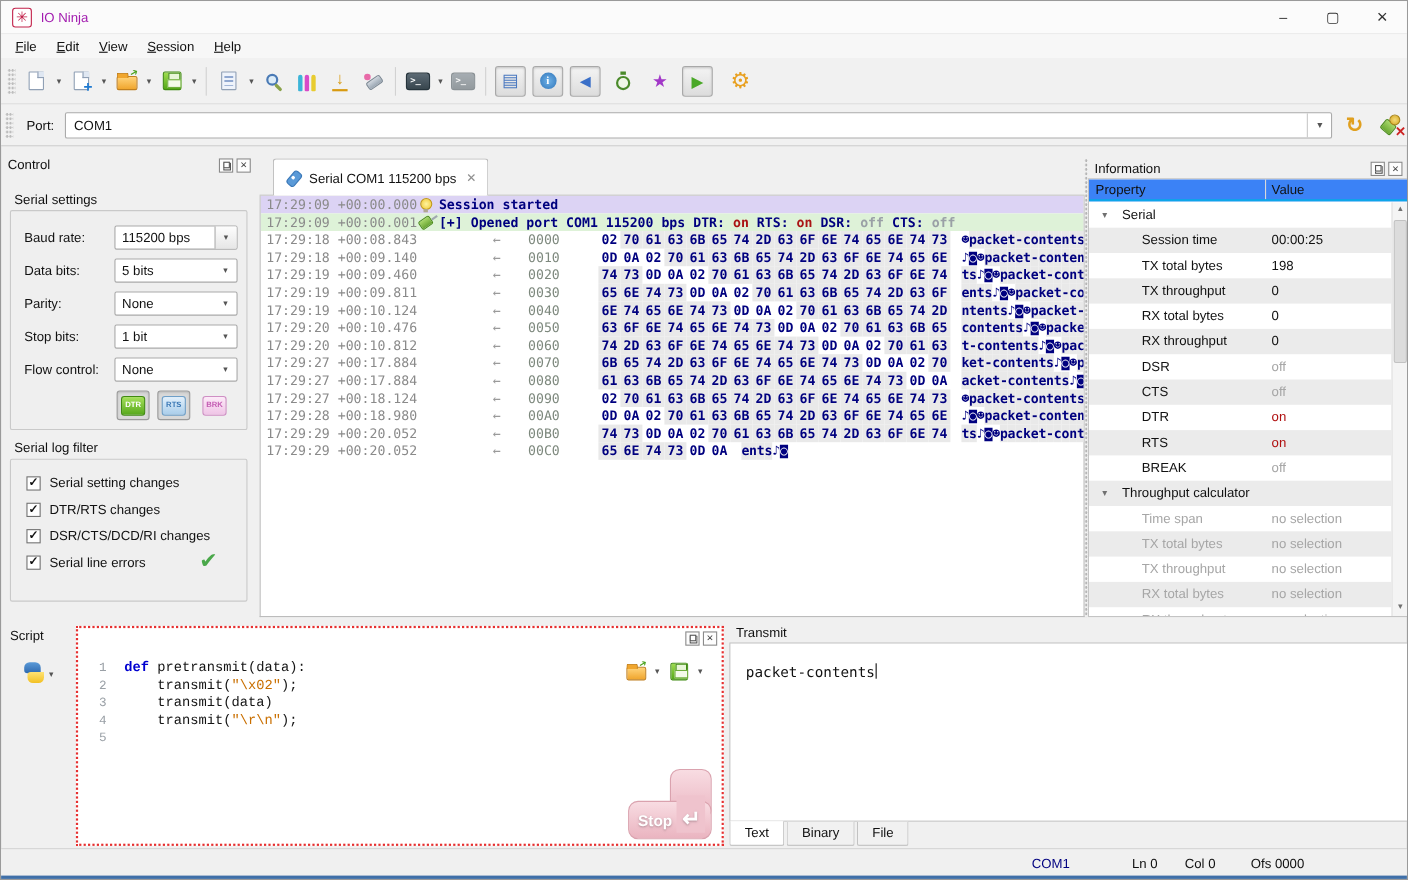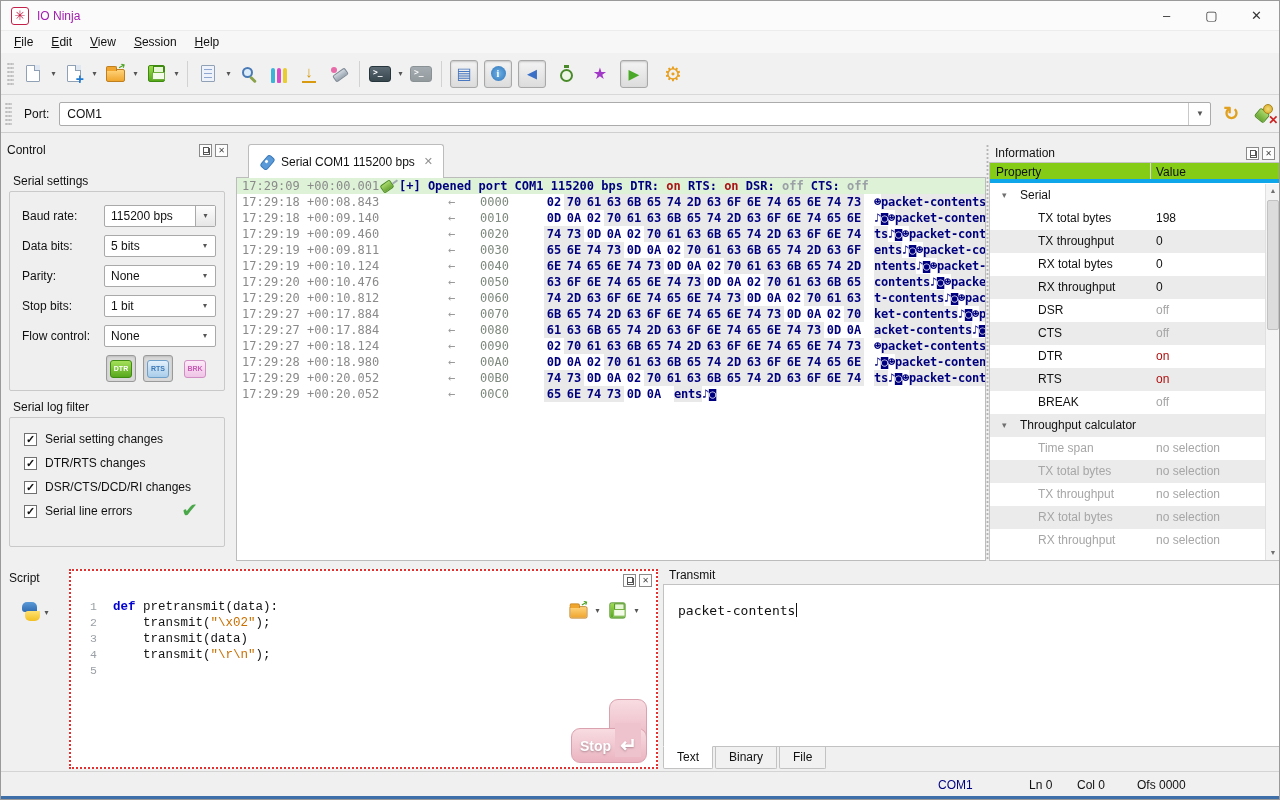--- a/index.html
+++ b/index.html
@@ -131,21 +131,21 @@
 .hb{display:inline-block;width:20px;text-align:center;color:#00007f;font-weight:bold}
 .hb.hd{background:#e9e9e9}
 .lascii{display:inline-block;margin-left:10px}
 .ab{display:inline-block;width:7px;text-align:center;color:#00007f;font-weight:bold}
 .ab.hd{background:#e9e9e9}
 .vsplit{position:absolute;left:985px;top:143px;width:3px;height:417px;background:radial-gradient(circle,#b5b5b5 1px,transparent 1.2px);background-size:3px 4px;background-position:center 200px;background-repeat:repeat-y}
 
 
 .infopanel{position:absolute;left:988px;top:143px;width:292px;height:417px}
 .itable{position:absolute;left:0;top:18px;right:0;bottom:0;background:#fff;border:1px solid #c4c4c4;overflow:hidden}
-.ihead{height:20px;background:#84cc16;border-bottom:4px solid #0ea5e9;position:relative}
+.ihead{height:20px;background:#3b82f6;border-bottom:2px solid #0ea5e9;position:relative}
 .ihead .h1{position:absolute;left:6px;top:2px}
 .ihead .h2{position:absolute;left:166px;top:2px}
 .ihead::before{content:"";position:absolute;left:160px;top:0;bottom:0;border-left:1px solid #d9d9d9}
 .irows{position:absolute;left:0;top:21px;right:15px;bottom:0;overflow:hidden}
 .irow{position:relative;height:23px;line-height:23px}
 .irow.alt{background:#ebebeb}
 .tri{position:absolute;left:12px;color:#707070;font-size:9px}
 .glabel{position:absolute;left:30px}
 .ilabel{position:absolute;left:48px}
 .ival{position:absolute;left:166px}
@@ -397,20 +397,21 @@
 
 <div class="logpanel">
   <div class="tabbar">
     <span class="sestab">
       <span class="tabicon"></span>
       <span>Serial COM1 115200 bps</span>
       <span class="tabclose">✕</span>
     </span>
   </div>
   <div class="logbody" id="log-rows">
+      <div class="lrow session"><span class="lt">17:29:09 +00:00.000</span><span class="lic ic-bulb"></span><span class="seg msg">Session started</span></div>
       <div class="lrow open"><span class="lt">17:29:09 +00:00.001</span><span class="lic ic-plug"></span><span class="seg msg">[+] Opened port COM1 115200 bps DTR:</span><span class="seg on"> on</span><span class="seg msg"> RTS:</span><span class="seg on"> on</span><span class="seg msg"> DSR:</span><span class="seg off"> off</span><span class="seg msg"> CTS:</span><span class="seg off"> off</span></div>
       <div class="lrow"><span class="lt">17:29:18 +00:08.843</span><span class="lic"></span><span class="ldir">←</span><span class="loff">0000</span><span class="lbytes"><span class="hb hc">02</span><span class="hb hd">70</span><span class="hb hd">61</span><span class="hb hd">63</span><span class="hb hd">6B</span><span class="hb hd">65</span><span class="hb hd">74</span><span class="hb hd">2D</span><span class="hb hd">63</span><span class="hb hd">6F</span><span class="hb hd">6E</span><span class="hb hd">74</span><span class="hb hd">65</span><span class="hb hd">6E</span><span class="hb hd">74</span><span class="hb hd">73</span></span><span class="lascii"><span class="ab hc">☻</span><span class="ab hd">p</span><span class="ab hd">a</span><span class="ab hd">c</span><span class="ab hd">k</span><span class="ab hd">e</span><span class="ab hd">t</span><span class="ab hd">-</span><span class="ab hd">c</span><span class="ab hd">o</span><span class="ab hd">n</span><span class="ab hd">t</span><span class="ab hd">e</span><span class="ab hd">n</span><span class="ab hd">t</span><span class="ab hd">s</span></span></div>
       <div class="lrow"><span class="lt">17:29:18 +00:09.140</span><span class="lic"></span><span class="ldir">←</span><span class="loff">0010</span><span class="lbytes"><span class="hb hc">0D</span><span class="hb hc">0A</span><span class="hb hc">02</span><span class="hb hd">70</span><span class="hb hd">61</span><span class="hb hd">63</span><span class="hb hd">6B</span><span class="hb hd">65</span><span class="hb hd">74</span><span class="hb hd">2D</span><span class="hb hd">63</span><span class="hb hd">6F</span><span class="hb hd">6E</span><span class="hb hd">74</span><span class="hb hd">65</span><span class="hb hd">6E</span></span><span class="lascii"><span class="ab hc">♪</span><span class="ab hc">◙</span><span class="ab hc">☻</span><span class="ab hd">p</span><span class="ab hd">a</span><span class="ab hd">c</span><span class="ab hd">k</span><span class="ab hd">e</span><span class="ab hd">t</span><span class="ab hd">-</span><span class="ab hd">c</span><span class="ab hd">o</span><span class="ab hd">n</span><span class="ab hd">t</span><span class="ab hd">e</span><span class="ab hd">n</span></span></div>
       <div class="lrow"><span class="lt">17:29:19 +00:09.460</span><span class="lic"></span><span class="ldir">←</span><span class="loff">0020</span><span class="lbytes"><span class="hb hd">74</span><span class="hb hd">73</span><span class="hb hc">0D</span><span class="hb hc">0A</span><span class="hb hc">02</span><span class="hb hd">70</span><span class="hb hd">61</span><span class="hb hd">63</span><span class="hb hd">6B</span><span class="hb hd">65</span><span class="hb hd">74</span><span class="hb hd">2D</span><span class="hb hd">63</span><span class="hb hd">6F</span><span class="hb hd">6E</span><span class="hb hd">74</span></span><span class="lascii"><span class="ab hd">t</span><span class="ab hd">s</span><span class="ab hc">♪</span><span class="ab hc">◙</span><span class="ab hc">☻</span><span class="ab hd">p</span><span class="ab hd">a</span><span class="ab hd">c</span><span class="ab hd">k</span><span class="ab hd">e</span><span class="ab hd">t</span><span class="ab hd">-</span><span class="ab hd">c</span><span class="ab hd">o</span><span class="ab hd">n</span><span class="ab hd">t</span></span></div>
       <div class="lrow"><span class="lt">17:29:19 +00:09.811</span><span class="lic"></span><span class="ldir">←</span><span class="loff">0030</span><span class="lbytes"><span class="hb hd">65</span><span class="hb hd">6E</span><span class="hb hd">74</span><span class="hb hd">73</span><span class="hb hc">0D</span><span class="hb hc">0A</span><span class="hb hc">02</span><span class="hb hd">70</span><span class="hb hd">61</span><span class="hb hd">63</span><span class="hb hd">6B</span><span class="hb hd">65</span><span class="hb hd">74</span><span class="hb hd">2D</span><span class="hb hd">63</span><span class="hb hd">6F</span></span><span class="lascii"><span class="ab hd">e</span><span class="ab hd">n</span><span class="ab hd">t</span><span class="ab hd">s</span><span class="ab hc">♪</span><span class="ab hc">◙</span><span class="ab hc">☻</span><span class="ab hd">p</span><span class="ab hd">a</span><span class="ab hd">c</span><span class="ab hd">k</span><span class="ab hd">e</span><span class="ab hd">t</span><span class="ab hd">-</span><span class="ab hd">c</span><span class="ab hd">o</span></span></div>
       <div class="lrow"><span class="lt">17:29:19 +00:10.124</span><span class="lic"></span><span class="ldir">←</span><span class="loff">0040</span><span class="lbytes"><span class="hb hd">6E</span><span class="hb hd">74</span><span class="hb hd">65</span><span class="hb hd">6E</span><span class="hb hd">74</span><span class="hb hd">73</span><span class="hb hc">0D</span><span class="hb hc">0A</span><span class="hb hc">02</span><span class="hb hd">70</span><span class="hb hd">61</span><span class="hb hd">63</span><span class="hb hd">6B</span><span class="hb hd">65</span><span class="hb hd">74</span><span class="hb hd">2D</span></span><span class="lascii"><span class="ab hd">n</span><span class="ab hd">t</span><span class="ab hd">e</span><span class="ab hd">n</span><span class="ab hd">t</span><span class="ab hd">s</span><span class="ab hc">♪</span><span class="ab hc">◙</span><span class="ab hc">☻</span><span class="ab hd">p</span><span class="ab hd">a</span><span class="ab hd">c</span><span class="ab hd">k</span><span class="ab hd">e</span><span class="ab hd">t</span><span class="ab hd">-</span></span></div>
       <div class="lrow"><span class="lt">17:29:20 +00:10.476</span><span class="lic"></span><span class="ldir">←</span><span class="loff">0050</span><span class="lbytes"><span class="hb hd">63</span><span class="hb hd">6F</span><span class="hb hd">6E</span><span class="hb hd">74</span><span class="hb hd">65</span><span class="hb hd">6E</span><span class="hb hd">74</span><span class="hb hd">73</span><span class="hb hc">0D</span><span class="hb hc">0A</span><span class="hb hc">02</span><span class="hb hd">70</span><span class="hb hd">61</span><span class="hb hd">63</span><span class="hb hd">6B</span><span class="hb hd">65</span></span><span class="lascii"><span class="ab hd">c</span><span class="ab hd">o</span><span class="ab hd">n</span><span class="ab hd">t</span><span class="ab hd">e</span><span class="ab hd">n</span><span class="ab hd">t</span><span class="ab hd">s</span><span class="ab hc">♪</span><span class="ab hc">◙</span><span class="ab hc">☻</span><span class="ab hd">p</span><span class="ab hd">a</span><span class="ab hd">c</span><span class="ab hd">k</span><span class="ab hd">e</span></span></div>
       <div class="lrow"><span class="lt">17:29:20 +00:10.812</span><span class="lic"></span><span class="ldir">←</span><span class="loff">0060</span><span class="lbytes"><span class="hb hd">74</span><span class="hb hd">2D</span><span class="hb hd">63</span><span class="hb hd">6F</span><span class="hb hd">6E</span><span class="hb hd">74</span><span class="hb hd">65</span><span class="hb hd">6E</span><span class="hb hd">74</span><span class="hb hd">73</span><span class="hb hc">0D</span><span class="hb hc">0A</span><span class="hb hc">02</span><span class="hb hd">70</span><span class="hb hd">61</span><span class="hb hd">63</span></span><span class="lascii"><span class="ab hd">t</span><span class="ab hd">-</span><span class="ab hd">c</span><span class="ab hd">o</span><span class="ab hd">n</span><span class="ab hd">t</span><span class="ab hd">e</span><span class="ab hd">n</span><span class="ab hd">t</span><span class="ab hd">s</span><span class="ab hc">♪</span><span class="ab hc">◙</span><span class="ab hc">☻</span><span class="ab hd">p</span><span class="ab hd">a</span><span class="ab hd">c</span></span></div>
       <div class="lrow"><span class="lt">17:29:27 +00:17.884</span><span class="lic"></span><span class="ldir">←</span><span class="loff">0070</span><span class="lbytes"><span class="hb hd">6B</span><span class="hb hd">65</span><span class="hb hd">74</span><span class="hb hd">2D</span><span class="hb hd">63</span><span class="hb hd">6F</span><span class="hb hd">6E</span><span class="hb hd">74</span><span class="hb hd">65</span><span class="hb hd">6E</span><span class="hb hd">74</span><span class="hb hd">73</span><span class="hb hc">0D</span><span class="hb hc">0A</span><span class="hb hc">02</span><span class="hb hd">70</span></span><span class="lascii"><span class="ab hd">k</span><span class="ab hd">e</span><span class="ab hd">t</span><span class="ab hd">-</span><span class="ab hd">c</span><span class="ab hd">o</span><span class="ab hd">n</span><span class="ab hd">t</span><span class="ab hd">e</span><span class="ab hd">n</span><span class="ab hd">t</span><span class="ab hd">s</span><span class="ab hc">♪</span><span class="ab hc">◙</span><span class="ab hc">☻</span><span class="ab hd">p</span></span></div>
       <div class="lrow"><span class="lt">17:29:27 +00:17.884</span><span class="lic"></span><span class="ldir">←</span><span class="loff">0080</span><span class="lbytes"><span class="hb hd">61</span><span class="hb hd">63</span><span class="hb hd">6B</span><span class="hb hd">65</span><span class="hb hd">74</span><span class="hb hd">2D</span><span class="hb hd">63</span><span class="hb hd">6F</span><span class="hb hd">6E</span><span class="hb hd">74</span><span class="hb hd">65</span><span class="hb hd">6E</span><span class="hb hd">74</span><span class="hb hd">73</span><span class="hb hc">0D</span><span class="hb hc">0A</span></span><span class="lascii"><span class="ab hd">a</span><span class="ab hd">c</span><span class="ab hd">k</span><span class="ab hd">e</span><span class="ab hd">t</span><span class="ab hd">-</span><span class="ab hd">c</span><span class="ab hd">o</span><span class="ab hd">n</span><span class="ab hd">t</span><span class="ab hd">e</span><span class="ab hd">n</span><span class="ab hd">t</span><span class="ab hd">s</span><span class="ab hc">♪</span><span class="ab hc">◙</span></span></div>
@@ -433,20 +434,24 @@
   <div class="itable">
     <div class="ihead">
       <span class="h1">Property</span>
       <span class="h2">Value</span>
     </div>
     <div class="irows" id="info-rows">
         <div class="irow">
           <span class="tri">▾</span>
           <span class="glabel">Serial</span>
         </div>
+        <div class="irow alt">
+          <span class="ilabel">Session time</span>
+          <span class="ival ">00:00:25</span>
+        </div>
         <div class="irow">
           <span class="ilabel">TX total bytes</span>
           <span class="ival ">198</span>
         </div>
         <div class="irow alt">
           <span class="ilabel">TX throughput</span>
           <span class="ival ">0</span>
         </div>
         <div class="irow">
           <span class="ilabel">RX total bytes</span>

